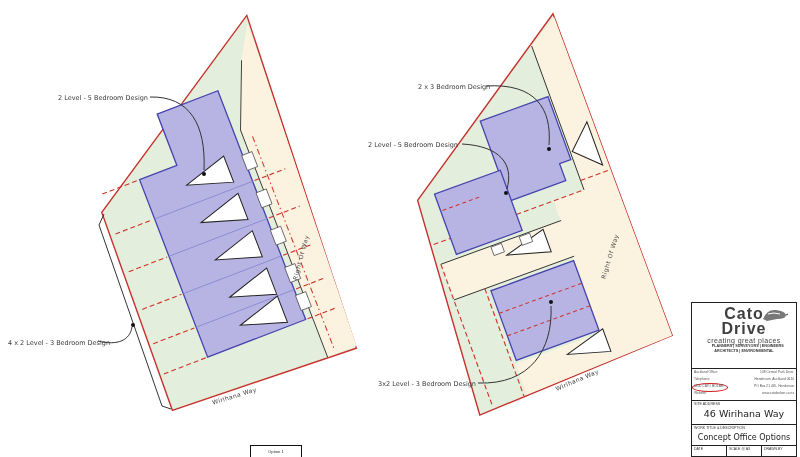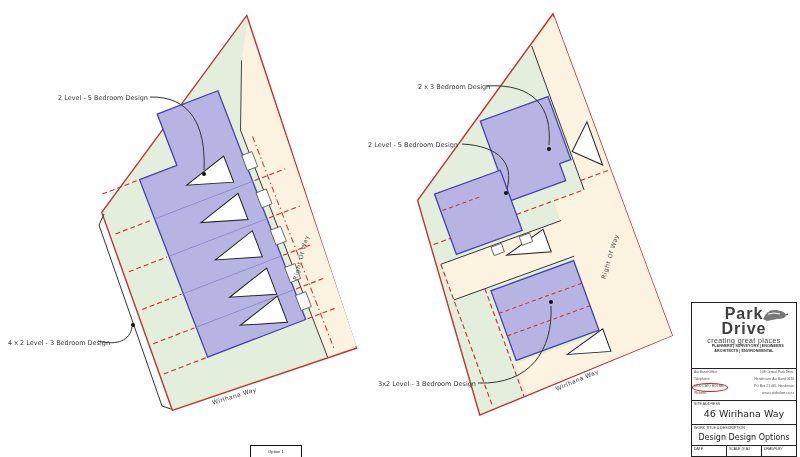--- a/index.html
+++ b/index.html
@@ -158,21 +158,21 @@
 
   <text class="rowtxt" x="303" y="258" text-anchor="middle" transform="rotate(-75 303 258)">Right Of Way</text>
   <text class="rowtxt" x="612" y="257" text-anchor="middle" transform="rotate(-73 612 257)">Right Of Way</text>
 
   <text class="street" x="235" y="398" text-anchor="middle" transform="rotate(-17 235 398)">Wirihana Way</text>
   <text class="street" x="578" y="382" text-anchor="middle" transform="rotate(-23 578 382)">Wirihana Way</text>
 </svg>
 
 <div id="titleblock">
   <div id="tb-logo" class="tb-sec">
-    <div class="brand">Park</div>
+    <div class="brand">Cato</div>
     <svg width="26" height="16" style="position:absolute;right:8px;top:4px;" viewBox="0 0 26 16">
       <path d="M1,12 Q5,2 14,3 Q23,4 24,8 Q24,12 15,12 L5,14 Z" fill="#787878"></path>
       <path d="M6,7 Q12,5 18,7" stroke="#fff" stroke-width="1" fill="none"></path>
       <path d="M24,8 L26,7" stroke="#555" stroke-width="1.2" fill="none"></path>
     </svg>
     <div class="brand">Drive</div>
     <div class="tagline">creating great places</div>
     <div class="disc">PLANNERS | SURVEYORS | ENGINEERS</div>
     <div class="disc" style="margin-top:-2px;">ARCHITECTS | ENVIRONMENTAL</div>
   </div>
@@ -197,21 +197,21 @@
     </div>
   </div>
 
   <div id="tb-site" class="tb-sec">
     <div class="sec-label">SITE ADDRESS</div>
     <div id="site-value" class="sec-value">46 Wirihana Way</div>
   </div>
 
   <div id="tb-work" class="tb-sec">
     <div class="sec-label">WORK TITLE &amp; DESCRIPTION</div>
-    <div id="work-value" class="sec-value">Design Design Options</div>
+    <div id="work-value" class="sec-value">Concept Office Options</div>
   </div>
 
   <div id="tb-footer" class="tb-sec">
     <div class="f-cell">
       <div class="f-label">DATE</div>
     </div>
     <div class="f-cell">
       <div class="f-label">SCALE @ A3</div>
     </div>
     <div class="f-cell">

